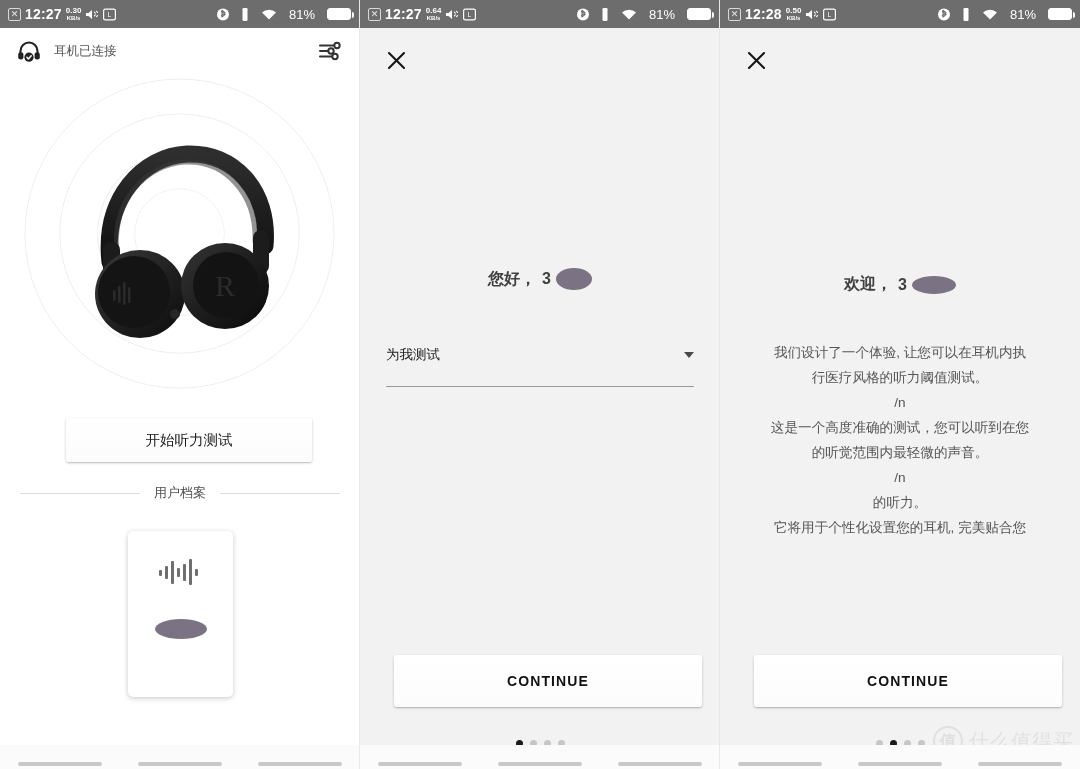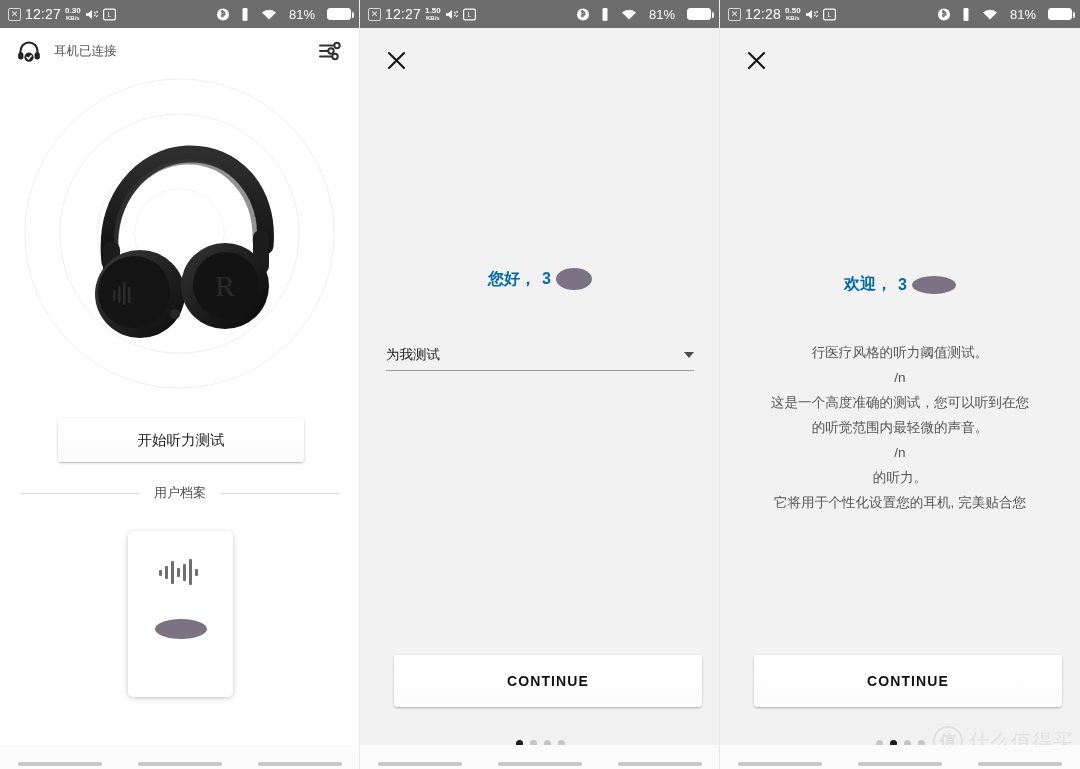--- a/index.html
+++ b/index.html
@@ -35,21 +35,21 @@
   .sb-left { display: flex; align-items: center; gap: 4px; }
   .sb-right { margin-left: auto; display: flex; align-items: center; gap: 12px; }
   .sb-x {
     width: 13px; height: 13px;
     border: 1px solid #d8d8d8;
     border-radius: 2px;
     font-size: 9px; line-height: 11px;
     text-align: center;
     color: #e8e8e8;
   }
-  .sb-time { font-size: 14px; font-weight: 400; letter-spacing: .2px; }
+  .sb-time { font-size: 14px; font-weight: 700; letter-spacing: .2px; }
   .sb-speed { line-height: 1; text-align: center; }
   .sb-speed .num { display: block; font-size: 8px; font-weight: 700; }
   .sb-speed .unit { display: block; font-size: 6px; font-weight: 700; }
   .sb-ico { display: inline-flex; align-items: center; }
   .sb-pct { font-size: 13px; font-weight: 500; }
   .sb-batt {
     width: 24px; height: 12px;
     border: 1.5px solid #ffffff;
     border-radius: 3px;
     position: relative;
@@ -86,21 +86,21 @@
     background: linear-gradient(#ffffff, #fcfcfc);
     border: none;
     border-radius: 3px;
     box-shadow: 0 1px 3px rgba(0,0,0,.20), 0 1px 1px rgba(0,0,0,.10);
     font-family: inherit;
     cursor: pointer;
     display: flex; align-items: center; justify-content: center;
   }
   .start-test-btn {
     position: absolute;
-    left: 58px; top: 418px;
+    left: 66px; top: 418px;
     width: 246px; height: 44px;
     font-size: 14.5px; color: #1a1a1a; font-weight: 500;
     z-index: 3;
   }
 
   
   .section-label {
     position: absolute; top: 484px; left: 0; width: 360px;
     display: flex; align-items: center; gap: 14px;
     padding: 0 20px;
@@ -140,34 +140,34 @@
   
   .close-btn {
     position: absolute; top: 44px; left: 20px;
     width: 32px; height: 32px;
     display: flex; align-items: center; justify-content: center;
     cursor: pointer;
   }
   .greeting {
     position: absolute; left: 0; width: 360px;
     text-align: center;
-    font-size: 16px; font-weight: 700; color: #0369a1;
+    font-size: 16px; font-weight: 700; color: #404040;
     display: flex; align-items: center; justify-content: center; gap: 6px;
   }
   .greet-2 { top: 268px; }
   .greet-3 { top: 274px; }
   .redact-name { width: 36px; height: 22px; }
   .redact-name-3 { width: 44px; height: 18px; }
   .greet-partial { letter-spacing: -1px; }
 
   .select-row {
     position: absolute; left: 26px; top: 346px;
     width: 308px;
     border-bottom: 1.5px solid #9a9a9a;
-    padding-bottom: 6px;
+    padding-bottom: 22px;
     display: flex; align-items: center;
     cursor: pointer;
   }
   .select-value { font-size: 13.5px; color: #202020; }
   .caret {
     margin-left: auto;
     width: 0; height: 0;
     border-left: 5px solid transparent;
     border-right: 5px solid transparent;
     border-top: 6px solid #4a4a4a;
@@ -355,21 +355,21 @@
     </div>
   </div>
 
   <div class="panel panel-2">
 
     <div class="statusbar">
       <div class="sb-left">
         <span class="sb-x">✕</span>
         <span class="sb-time">12:27</span>
         <span class="sb-speed">
-          <span class="num">1.50</span>
+          <span class="num">0.64</span>
           <span class="unit">KB/s</span>
         </span>
         <span class="sb-ico">
           <svg width="14" height="13" viewBox="0 0 14 13">
               <path d="M1 5h2.5L7 2v9L3.5 8H1z" fill="#fff"></path>
               <path d="M9.4 4.2l.9.9M9.4 7.8l.9-.9M11.5 3.4l1 1M11.5 8.6l1-1" stroke="#fff" stroke-width="1.1" stroke-linecap="round"></path>
             </svg>
         </span>
         <span class="sb-ico">
           <svg width="13" height="13" viewBox="0 0 13 13">
@@ -484,20 +484,21 @@
       </svg>
     </div>
 
     <div class="greeting greet-3">
       <span>欢迎，</span>
       <span class="greet-partial">3</span>
       <span class="redact redact-name-3"></span>
     </div>
 
     <div class="welcome-body">
+      <div>我们设计了一个体验, 让您可以在耳机内执</div>
       <div>行医疗风格的听力阈值测试。</div>
       <div>/n</div>
       <div>这是一个高度准确的测试，您可以听到在您</div>
       <div>的听觉范围内最轻微的声音。</div>
       <div>/n</div>
       <div>的听力。</div>
       <div>它将用于个性化设置您的耳机, 完美贴合您</div>
     </div>
 
     <button class="mat-btn continue-btn">CONTINUE</button>

